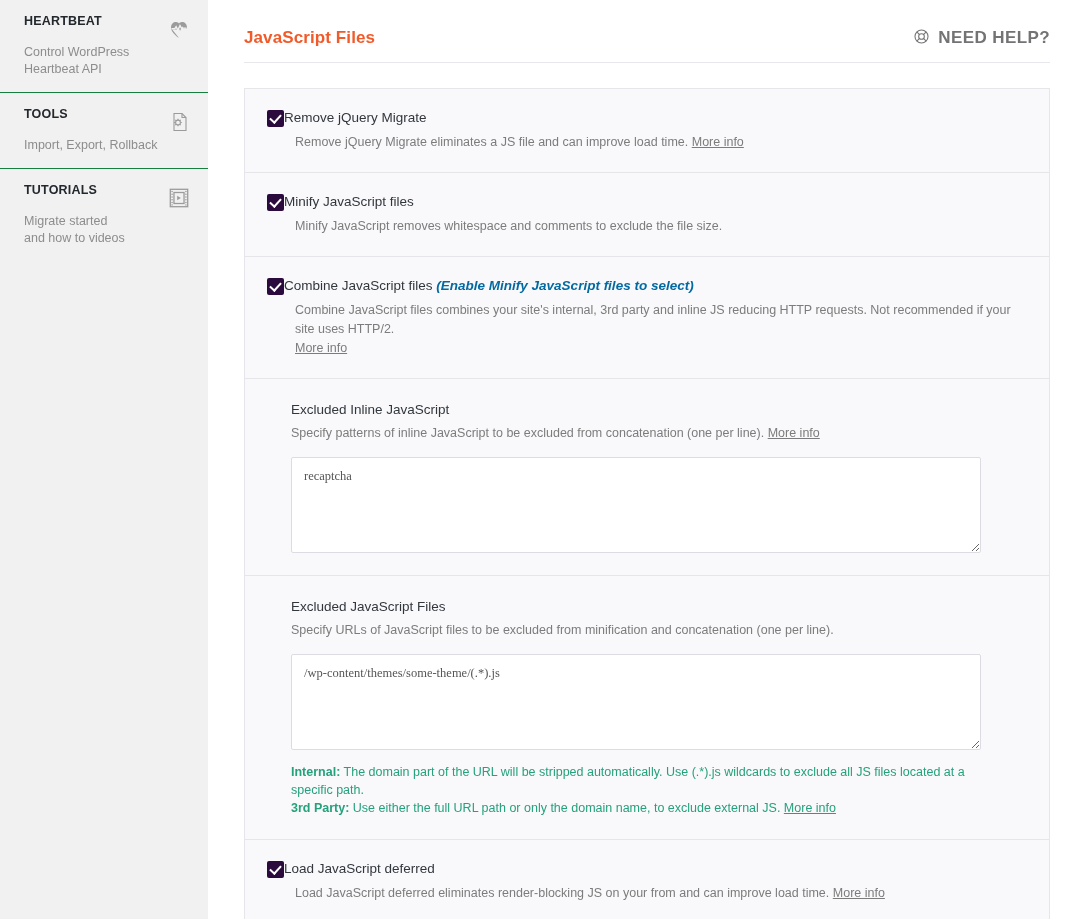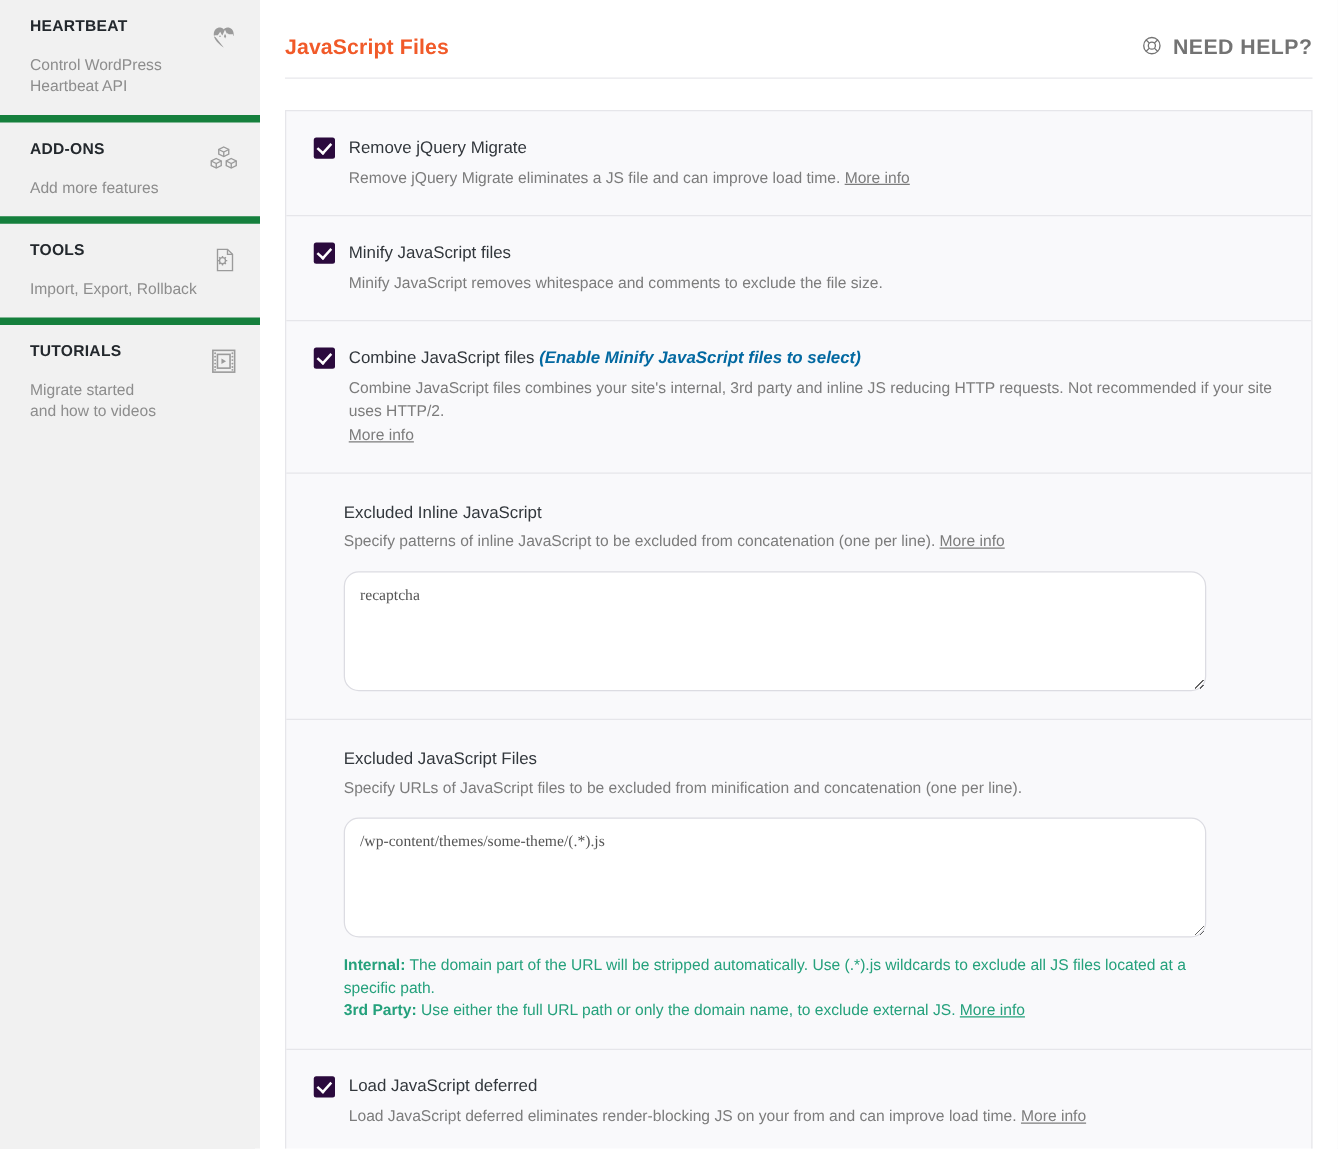--- a/index.html
+++ b/index.html
@@ -22,21 +22,21 @@
 
   
   .sidebar {
     width: 208px;
     min-width: 208px;
     background: #f1f1f1;
     height: 919px;
   }
   .side-item {
     padding: 12px 16px 14px 24px;
-    border-bottom: 6px solid #15803d;
+    border-bottom: 1px solid #15803d;
     display: flex;
     align-items: flex-start;
     justify-content: space-between;
     gap: 6px;
     cursor: pointer;
   }
   .side-item:last-child { border-bottom: none; gap: 36px; }
   .side-text { flex: 1; min-width: 0; }
   .side-title {
     font-size: 12.5px;
@@ -60,21 +60,21 @@
     align-items: center;
     justify-content: center;
     color: #9b9b9b;
   }
   .side-icon svg { display: block; }
 
   
   .main {
     flex: 1;
     background: #ffffff;
-    padding: 0 20px 0 20px;
+    padding: 0 20px 0 36px;
     height: 919px;
     overflow: hidden;
   }
 
   .page-head {
     display: flex;
     align-items: center;
     justify-content: space-between;
     padding: 28px 0 14px 0;
     border-bottom: 1px solid #e8e8ec;
@@ -106,21 +106,20 @@
 
   .row {
     padding: 20px 24px 20px 22px;
     border-bottom: 1px solid #e6e6ea;
   }
   .row:last-child { border-bottom: none; }
 
   .cb-line {
     display: flex;
     align-items: flex-start;
-    gap: 11px;
   }
   .checkbox {
     width: 17px;
     height: 17px;
     min-width: 17px;
     background: #2b0a3d;
     border-radius: 2px;
     position: relative;
     margin-top: 1px;
     cursor: pointer;
@@ -175,21 +174,21 @@
   .field-row { padding: 22px 24px 22px 46px; }
 
   textarea {
     display: block;
     width: 690px;
     height: 96px;
     margin-top: 14px;
     padding: 10px 12px;
     border: 1px solid #dcdce2;
     background: #ffffff;
-    border-radius: 12px;
+    border-radius: 2px;
     font-family: "Liberation Serif", serif;
     font-size: 12.5px;
     color: #555;
     resize: both;
     outline: none;
     line-height: 17px;
   }
 
   .green-note {
     margin-top: 13px;
@@ -218,36 +217,20 @@
         <div class="side-desc">Control WordPress Heartbeat API</div>
       </div>
       <div class="side-icon">
         <svg width="24" height="24" viewBox="0 0 24 24" fill="currentColor">
           <path d="M12 21s-8-5.2-8-10.3C4 7 6.3 5 9 5c1.6 0 2.6.8 3 1.6C12.4 5.8 13.4 5 15 5c2.7 0 5 2 5 5.7 0 .3 0 .6-.1.9h-3.5l-1.2-2.4-2.1 4.6-1.6-3-1 1.6H5.2"></path>
           <path d="M4.5 11.8h3.2l1.4-2.1 1.8 3.4 2.1-4.6 1.3 2.6h5.2" stroke="#f1f1f1" stroke-width="1.4" fill="none"></path>
         </svg>
       </div>
     </div>
 
-    <div class="side-item">
-      <div class="side-text">
-        <div class="side-title">ADD-ONS</div>
-        <div class="side-desc">Add more features</div>
-      </div>
-      <div class="side-icon">
-        <svg width="24" height="24" viewBox="0 0 24 24" fill="none" stroke="currentColor" stroke-width="1.1">
-          <path d="M12 2.6l4 2v3.6l-4 2-4-2V4.6z"></path>
-          <path d="M8 4.6l4 2 4-2M12 6.6v3.6"></path>
-          <path d="M6 11.8l4 2v3.6l-4 2-4-2v-3.6z"></path>
-          <path d="M2 13.8l4 2 4-2M6 15.8v3.6"></path>
-          <path d="M18 11.8l4 2v3.6l-4 2-4-2v-3.6z"></path>
-          <path d="M14 13.8l4 2 4-2M18 15.8v3.6"></path>
-        </svg>
-      </div>
-    </div>
 
     <div class="side-item">
       <div class="side-text">
         <div class="side-title">TOOLS</div>
         <div class="side-desc">Import, Export, Rollback</div>
       </div>
       <div class="side-icon">
         <svg width="24" height="24" viewBox="0 0 24 24" fill="none" stroke="currentColor" stroke-width="1.1">
           <path d="M7 3.5h8l4 4v13H7z"></path>
           <path d="M15 3.5v4h4"></path>

